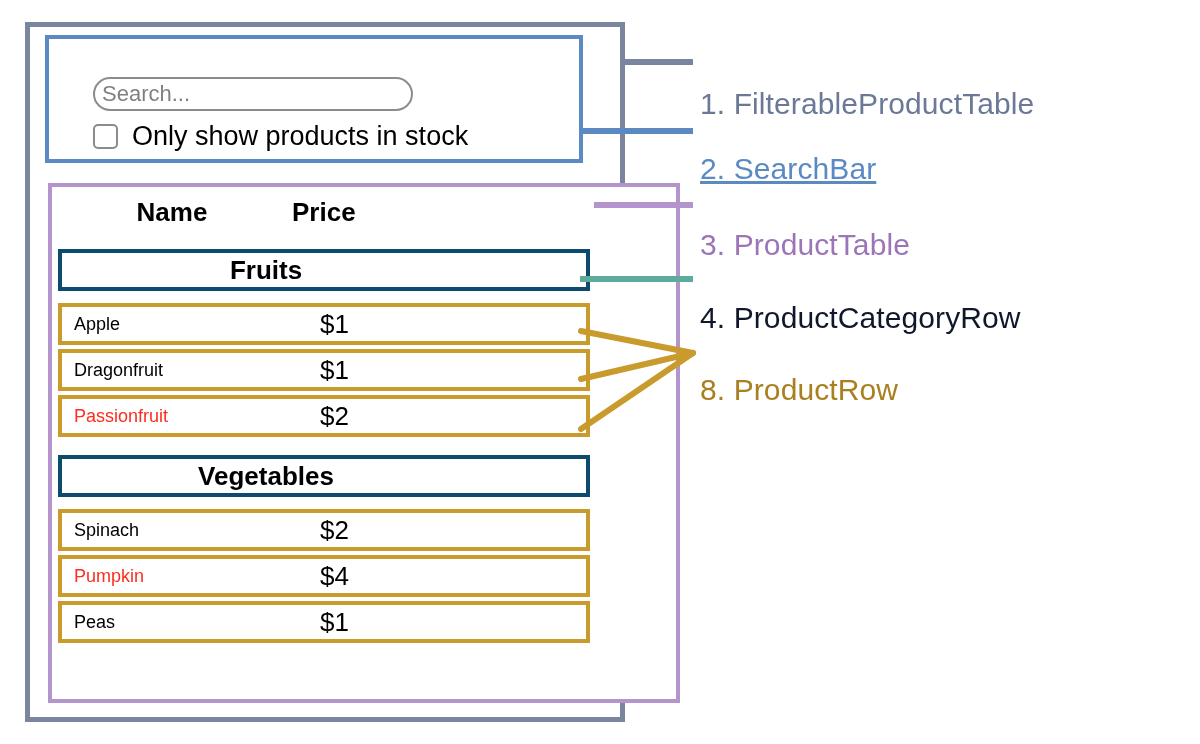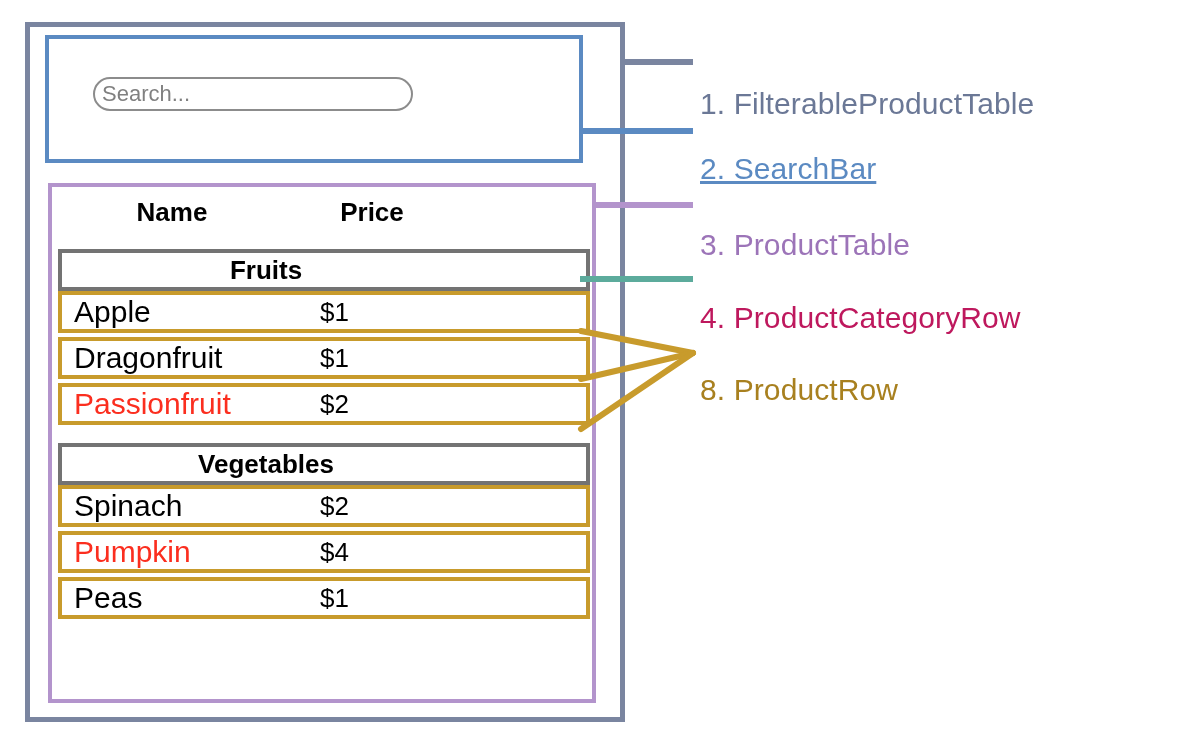--- a/index.html
+++ b/index.html
@@ -81,21 +81,21 @@
     color: #000000;
     white-space: nowrap;
     line-height: 1;
   }
 
   
   .frame-producttable {
     position: absolute;
     left: 48px;
     top: 183px;
-    width: 548px;
+    width: 632px;
     height: 520px;
     border: 4px solid #b394cc;
     box-sizing: border-box;
     background: #ffffff;
   }
   .table-head {
     position: absolute;
     left: 0;
     top: 10px;
     width: 100%;
@@ -109,21 +109,21 @@
     text-align: center;
     font-size: 26px;
     font-weight: bold;
     color: #000;
   }
   .th-price {
     position: absolute;
     left: 240px;
     top: 0px;
     width: 160px;
-    text-align: center;
+    text-align: left;
     font-size: 26px;
     font-weight: bold;
     color: #000;
   }
 
   
   .rows {
     position: absolute;
     left: 6px;
     top: 62px;
@@ -133,38 +133,38 @@
     position: relative;
     width: 532px;
     height: 42px;
     box-sizing: border-box;
     background: #ffffff;
     margin-bottom: 4px;
     display: flex;
     align-items: center;
   }
   .row.category {
-    border: 4px solid #737373;
+    border: 4px solid #0c4a6e;
     justify-content: center;
-    margin-bottom: 0;
+    margin-bottom: 12px;
   }
   .row.category .cat-label {
     font-size: 26px;
     font-weight: bold;
     color: #000;
     position: relative;
     left: -58px;
   }
   .row.product {
     border: 4px solid #c89b2c;
   }
   .row.product .cell-name {
     position: absolute;
     left: 12px;
-    font-size: 30px;
+    font-size: 18px;
     color: #000;
     white-space: nowrap;
   }
   .row.product .cell-name.out-of-stock {
     color: #fb2e1f;
   }
   .row.product .cell-price {
     position: absolute;
     left: 258px;
     font-size: 26px;
@@ -187,33 +187,37 @@
     position: absolute;
     font-size: 30px;
     font-family: "Liberation Sans", sans-serif;
     white-space: nowrap;
     letter-spacing: 0.1px;
     margin-top: 39px;
   }
   .lg1 { left: 700px; top: 48px;  color: #6b7896; }
   .lg2 { left: 700px; top: 113px; color: #5b8ac2; text-decoration: underline; }
   .lg3 { left: 700px; top: 189px; color: #9c74b8; }
-  .lg4 { left: 700px; top: 262px; color: #be185d; }
+  .lg4 { left: 700px; top: 262px; color: #0f172a; }
   .lg5 { left: 700px; top: 334px; color: #a8801f; }
 </style>
 </head>
 <body>
 
 <div id="stage">
 
   <div class="frame-outer"></div>
 
   <div class="frame-searchbar">
     <div class="search-input">
       <span>Search...</span>
+    </div>
+    <div class="checkbox-row">
+      <span class="checkbox-box"></span>
+      <span class="checkbox-label">Only show products in stock</span>
     </div>
   </div>
 
   <div class="frame-producttable">
 
     <div class="table-head">
       <div class="th-name">Name</div>
       <div class="th-price">Price</div>
     </div>
 

